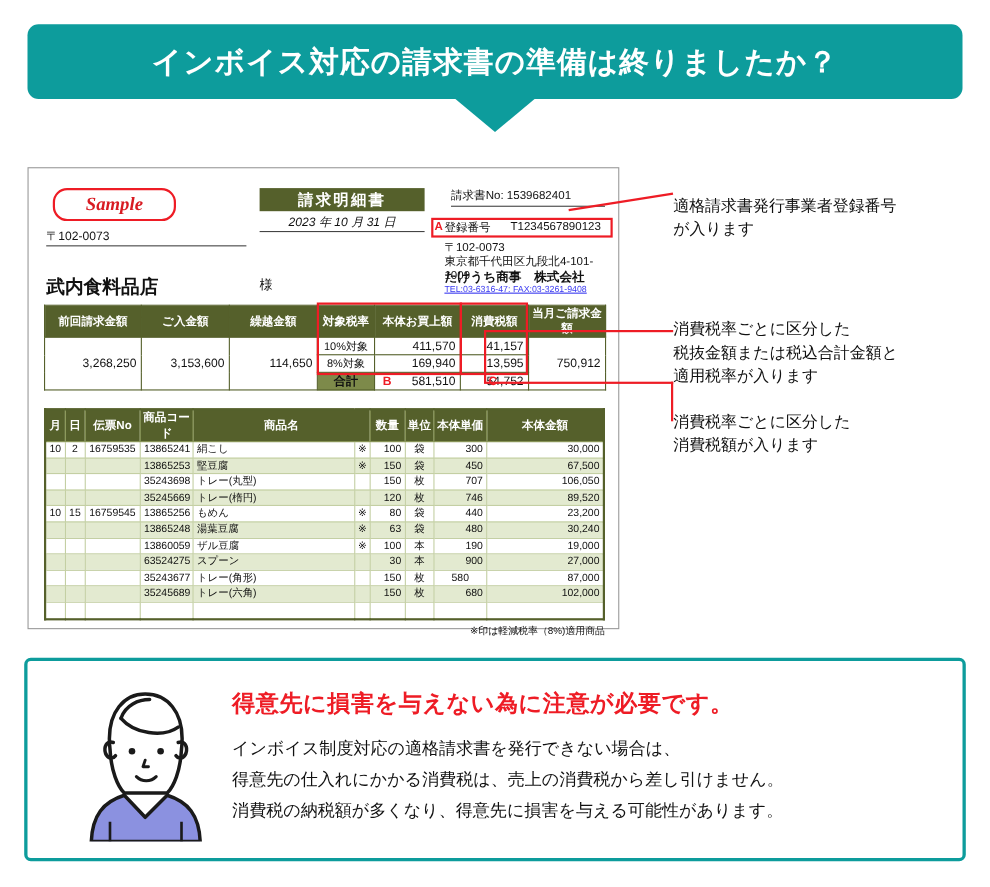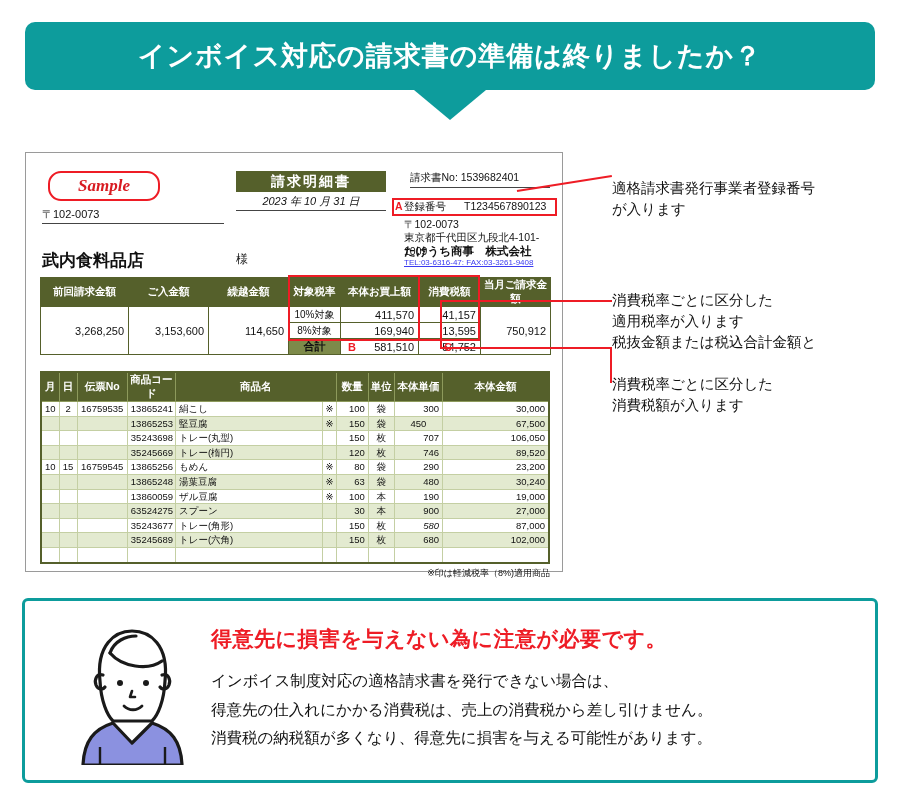--- a/index.html
+++ b/index.html
@@ -248,21 +248,21 @@
         </tr>
         <tr class="alt">
           <td style="text-align: center;"></td>
           <td style="text-align: center;"></td>
           <td style="text-align: center;"></td>
           <td style="text-align: center;">13865253</td>
           <td style="text-align: left;">堅豆腐</td>
           <td style="text-align: center;">※</td>
           <td style="text-align: right;">150</td>
           <td style="text-align: center;">袋</td>
-          <td style="text-align: center; margin-left: 24px;">450</td>
+          <td style="text-align: right; margin-left: 24px;">450</td>
           <td style="text-align: right;">67,500</td>
         </tr>
         <tr class="norm">
           <td style="text-align: center;"></td>
           <td style="text-align: center;"></td>
           <td style="text-align: center;"></td>
           <td style="text-align: center;">35243698</td>
           <td style="text-align: left;">トレー(丸型)</td>
           <td style="text-align: center;"></td>
           <td style="text-align: right;">150</td>
@@ -284,21 +284,21 @@
         </tr>
         <tr class="norm">
           <td style="text-align: center;">10</td>
           <td style="text-align: center;">15</td>
           <td style="text-align: center;">16759545</td>
           <td style="text-align: center;">13865256</td>
           <td style="text-align: left; margin-top: 29px;">もめん</td>
           <td style="text-align: center;">※</td>
           <td style="text-align: right;">80</td>
           <td style="text-align: center;">袋</td>
-          <td style="text-align: right;">290</td>
+          <td style="text-align: right;">440</td>
           <td style="text-align: right;">23,200</td>
         </tr>
         <tr class="alt">
           <td style="text-align: center;"></td>
           <td style="text-align: center;"></td>
           <td style="text-align: center;"></td>
           <td style="text-align: center;">13865248</td>
           <td style="text-align: left;">湯葉豆腐</td>
           <td style="text-align: center;">※</td>
           <td style="text-align: right;">63</td>
@@ -332,21 +332,21 @@
         </tr>
         <tr class="norm">
           <td style="text-align: center;"></td>
           <td style="text-align: center;"></td>
           <td style="text-align: center;"></td>
           <td style="text-align: center;">35243677</td>
           <td style="text-align: left;">トレー(角形)</td>
           <td style="text-align: center;"></td>
           <td style="text-align: right;">150</td>
           <td style="text-align: center;">枚</td>
-          <td style="text-align: right; font-style: italic;">580</td>
+          <td style="text-align: center;">580</td>
           <td style="text-align: right;">87,000</td>
         </tr>
         <tr class="alt">
           <td style="text-align: center;"></td>
           <td style="text-align: center;"></td>
           <td style="text-align: center;"></td>
           <td style="text-align: center;">35245689</td>
           <td style="text-align: left;">トレー(六角)</td>
           <td style="text-align: center;"></td>
           <td style="text-align: right;">150</td>
@@ -376,22 +376,22 @@
 <div class="leader" style="left:440px;top:300px;width:2px;height:48px;"></div>
 <div class="leader" style="left:440px;top:347px;width:172px;height:2px;"></div>
 <div class="leader" style="left:610px;top:347px;width:2px;height:36px;"></div>
 
 <div class="callout c1">
   <div>適格請求書発行事業者登録番号</div>
   <div>が入ります</div>
 </div>
 <div class="callout c2">
   <div>消費税率ごとに区分した</div>
+  <div>税抜金額または税込合計金額と</div>
   <div>適用税率が入ります</div>
-  <div>税抜金額または税込合計金額と</div>
 </div>
 <div class="callout c3">
   <div>消費税率ごとに区分した</div>
   <div>消費税額が入ります</div>
 </div>
 
 <div class="warn">
   <svg class="person" viewBox="0 0 125 142">
     <g fill="none" stroke="#1a1a1a" stroke-width="3.2" stroke-linecap="round" stroke-linejoin="round">
       <path d="M30 58 C26 22 45 8 62 8 C80 8 99 22 95 58 C94 78 88 92 82 98 L43 98 C37 92 31 78 30 58 Z" fill="#ffffff"></path>

